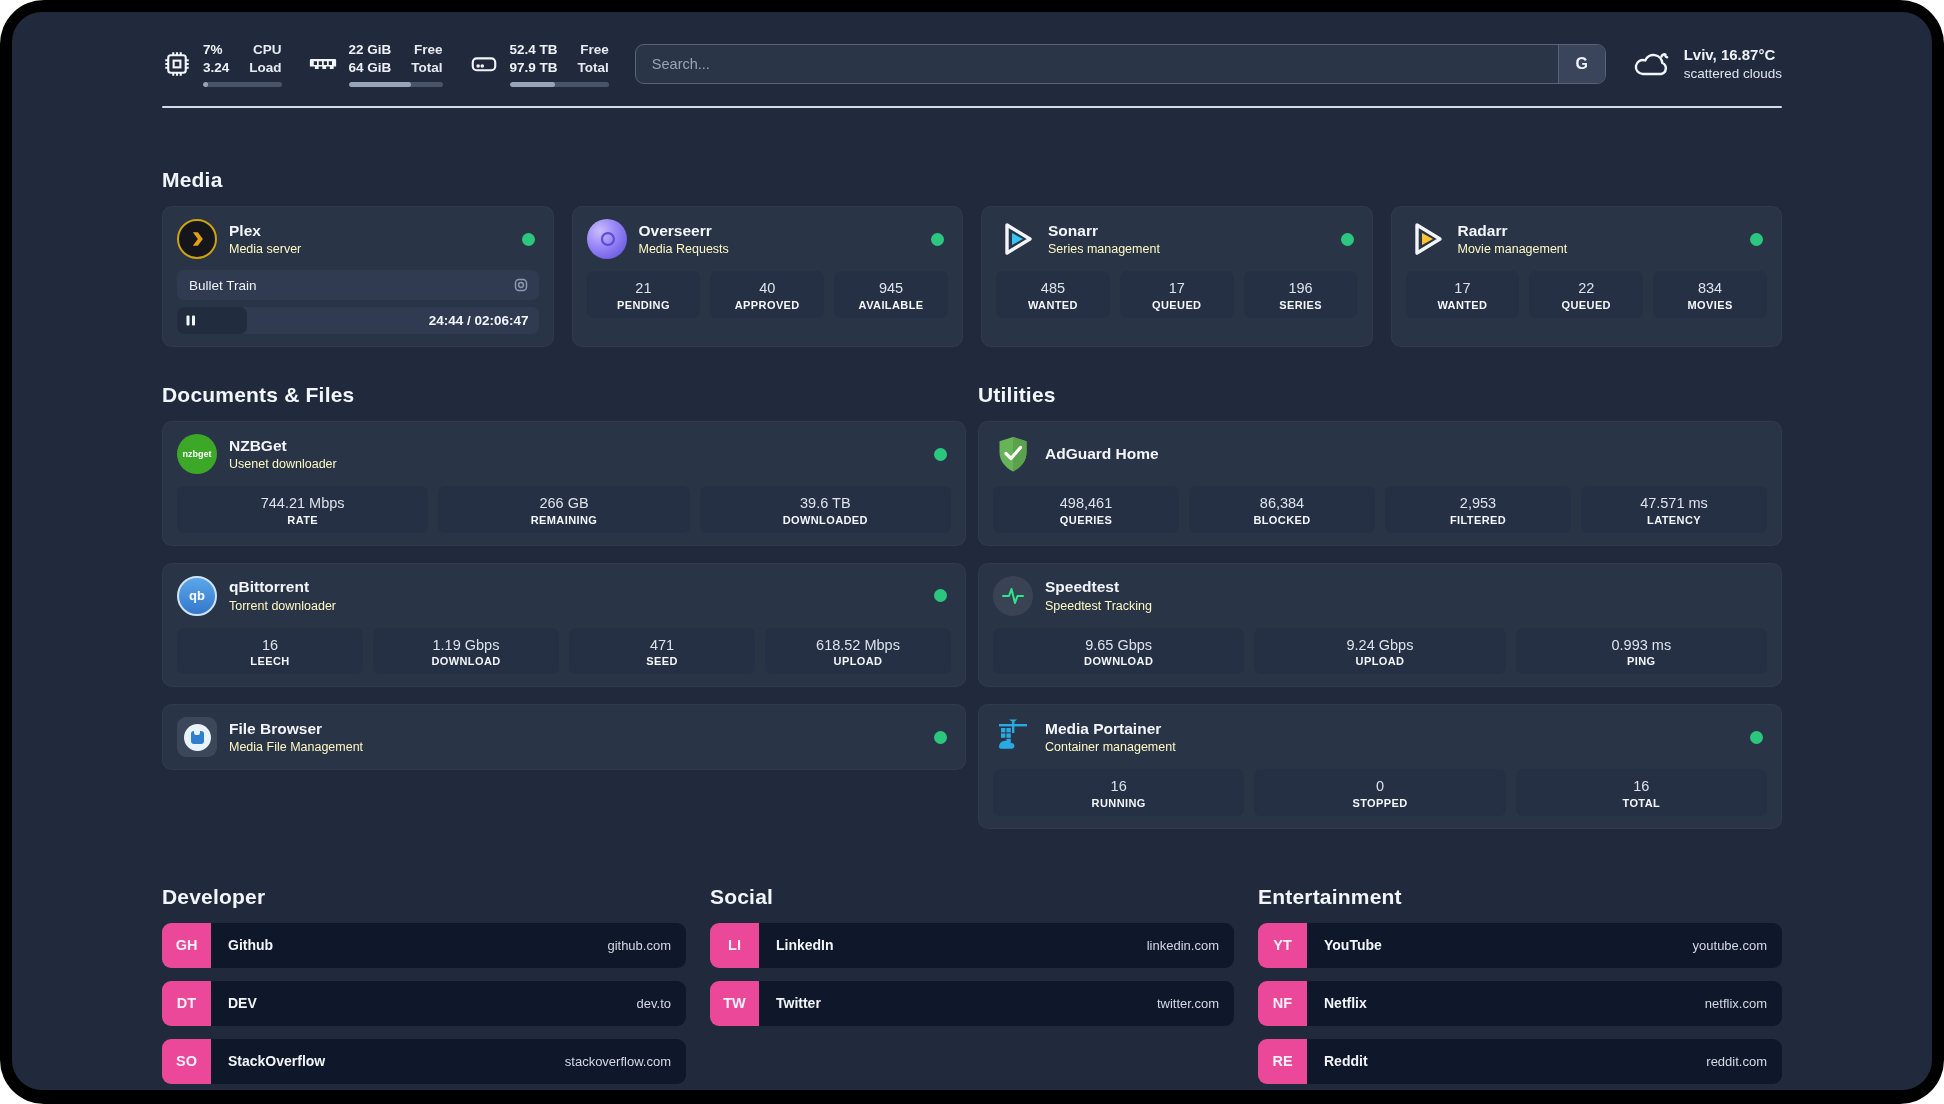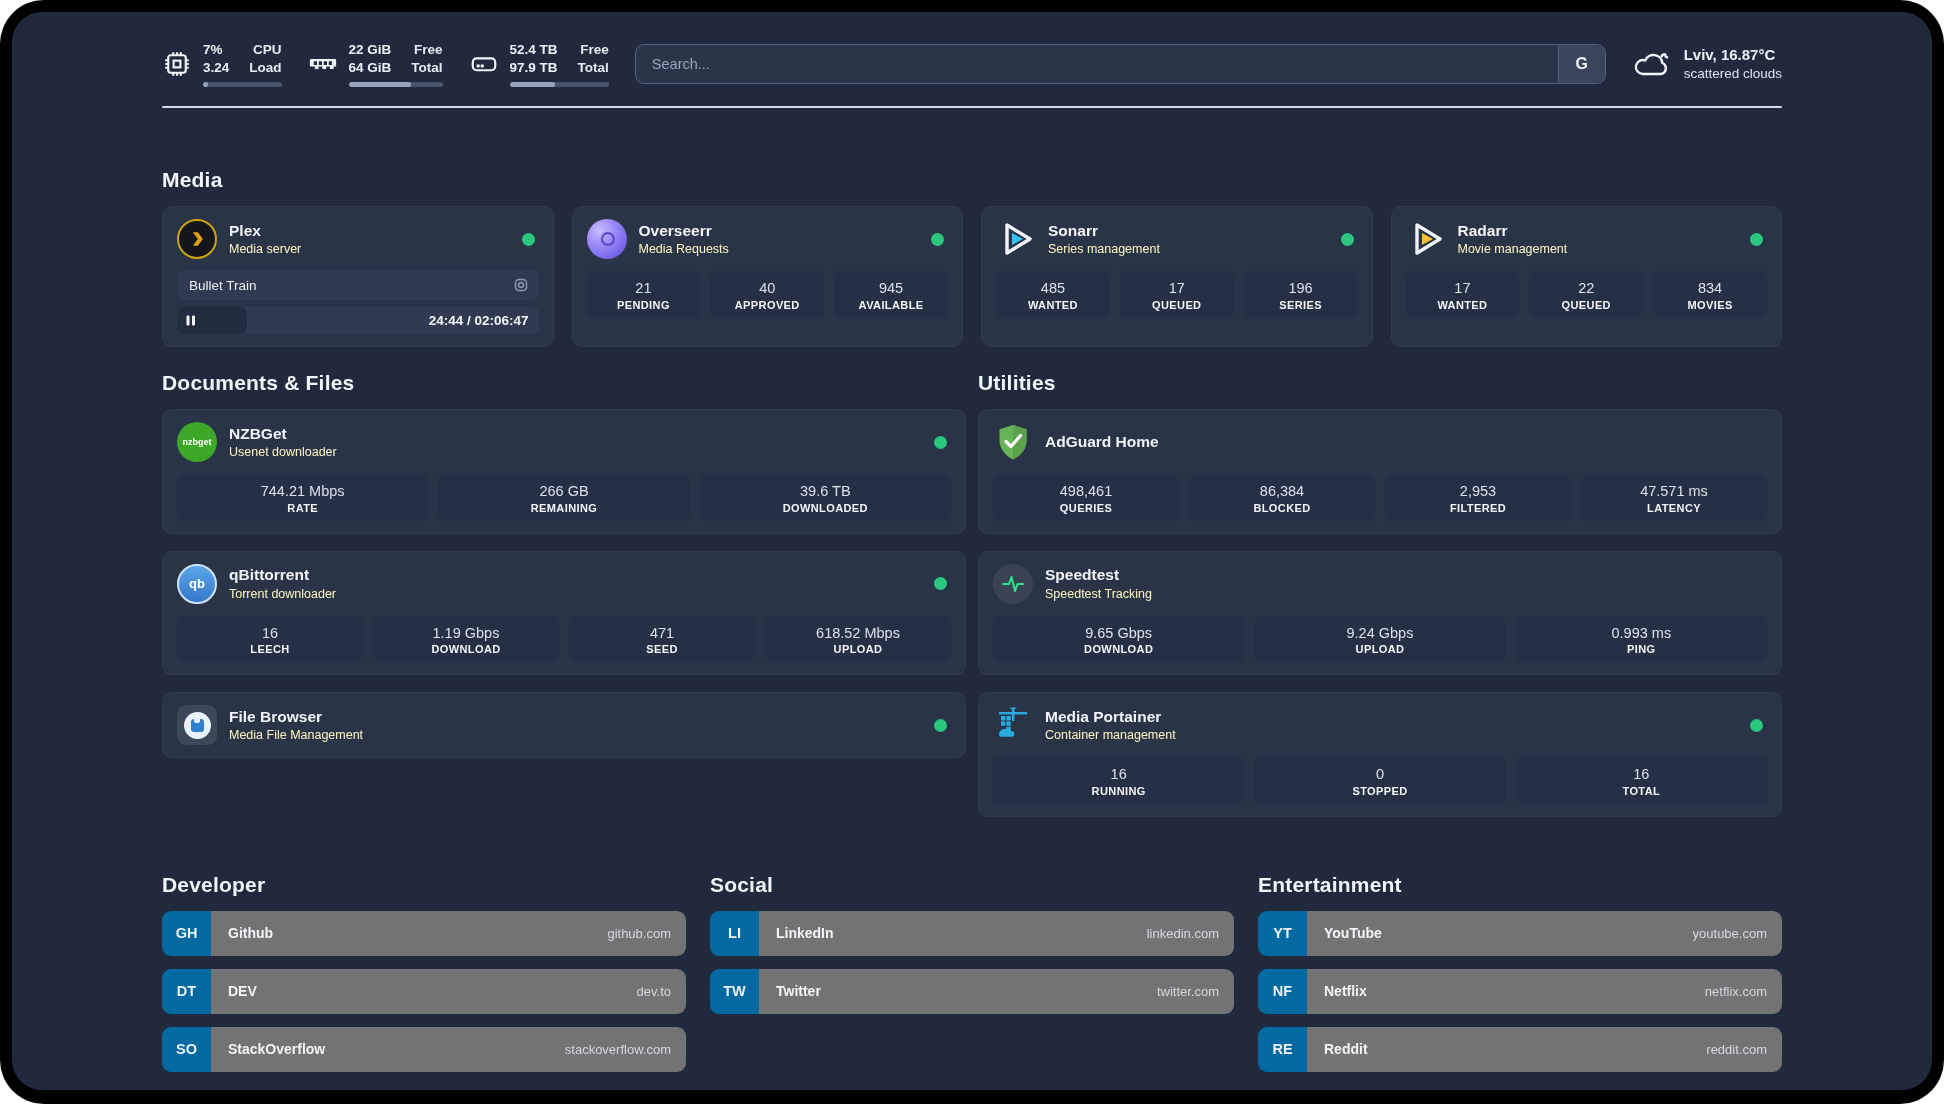--- a/index.html
+++ b/index.html
@@ -48,29 +48,29 @@
   .stat{flex:1;background:#253044;border-radius:7px;text-align:center;padding:8px 4px 7px;}
   .stat-v{color:#dde2eb;font-size:14.5px;line-height:1.35;}
   .stat-l{color:#f4f6fa;font-size:11px;font-weight:700;letter-spacing:.4px;}
 
   
   .np-title{margin-top:11px;background:#303b52;border-radius:7px;height:30px;display:flex;align-items:center;justify-content:space-between;padding:0 10px 0 12px;color:#eef1f6;font-size:13.5px;font-weight:400;}
   .np-progress{margin-top:7px;background:#303b52;border-radius:7px;height:27px;position:relative;display:flex;align-items:center;}
   .np-fill{height:100%;background:#222c3f;border-radius:7px;display:flex;align-items:center;padding-left:9px;box-sizing:border-box;}
   .np-time{position:absolute;right:10px;color:#f2f5f9;font-size:13.5px;font-weight:700;}
 
-  .two-col{display:grid;grid-template-columns:1fr 1fr;column-gap:12px;margin-top:24px;align-items:start;}
+  .two-col{display:grid;grid-template-columns:1fr 1fr;column-gap:12px;margin-top:36px;align-items:start;}
   .col .card{margin-bottom:17px;}
   .col .card:last-child{margin-bottom:0;}
 
   
   .links{display:grid;grid-template-columns:1fr 1fr 1fr;column-gap:24px;margin-top:56px;align-items:start;}
   .link-row{display:flex;height:45px;margin-bottom:13px;cursor:pointer;}
-  .link-abbr{width:49px;flex:none;background:#0369a1;border-radius:9px 0 0 9px;display:flex;align-items:center;justify-content:center;color:#eef1f6;font-size:14.5px;font-weight:700;}
-  .link-bar{flex:1;background:#737373;border-radius:0 9px 9px 0;display:flex;align-items:center;justify-content:space-between;padding:0 15px 0 17px;}
+  .link-abbr{width:49px;flex:none;background:#ec4899;border-radius:9px 0 0 9px;display:flex;align-items:center;justify-content:center;color:#eef1f6;font-size:14.5px;font-weight:700;}
+  .link-bar{flex:1;background:#0f172a;border-radius:0 9px 9px 0;display:flex;align-items:center;justify-content:space-between;padding:0 15px 0 17px;}
   .link-name{color:#f2f5f9;font-size:14px;font-weight:600;}
   .link-url{color:#d4d9e3;font-size:13px;}
 
   
   .app-icon{width:40px;height:40px;flex:none;display:flex;align-items:center;justify-content:center;position:relative;}
   .circle-ico{width:40px;height:40px;border-radius:50%;display:flex;align-items:center;justify-content:center;}
   .plex-c{background:#14161c;border:2px solid #caa30e;box-sizing:border-box;}
   .overseerr-c{background:radial-gradient(circle at 32% 30%,#cabdfb 0%,#9c8bf8 38%,#7a68ea 70%,#5d4cd2 100%);}
   .nzbget-c{background:#3da728;color:#fff;font-size:9px;font-weight:700;}
   .qbit-c{background:linear-gradient(180deg,#5ba7e9,#3577cc);color:#fff;font-size:13px;font-weight:700;border:2px solid #cfe3f7;box-sizing:border-box;}

